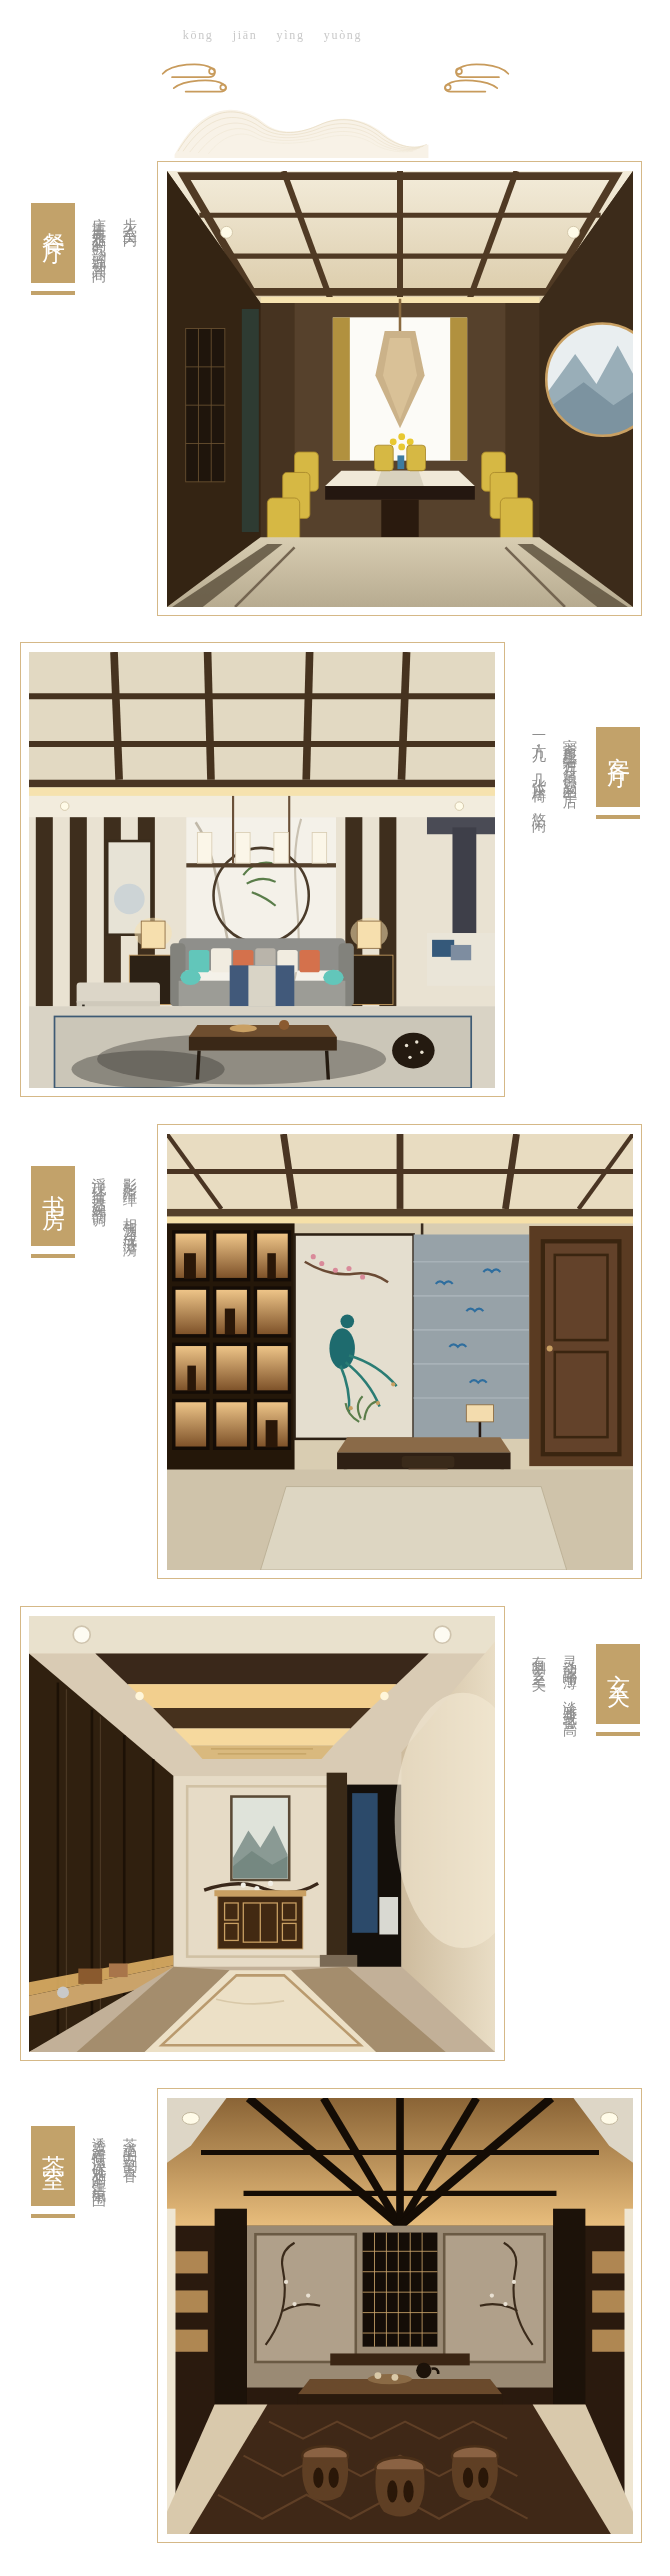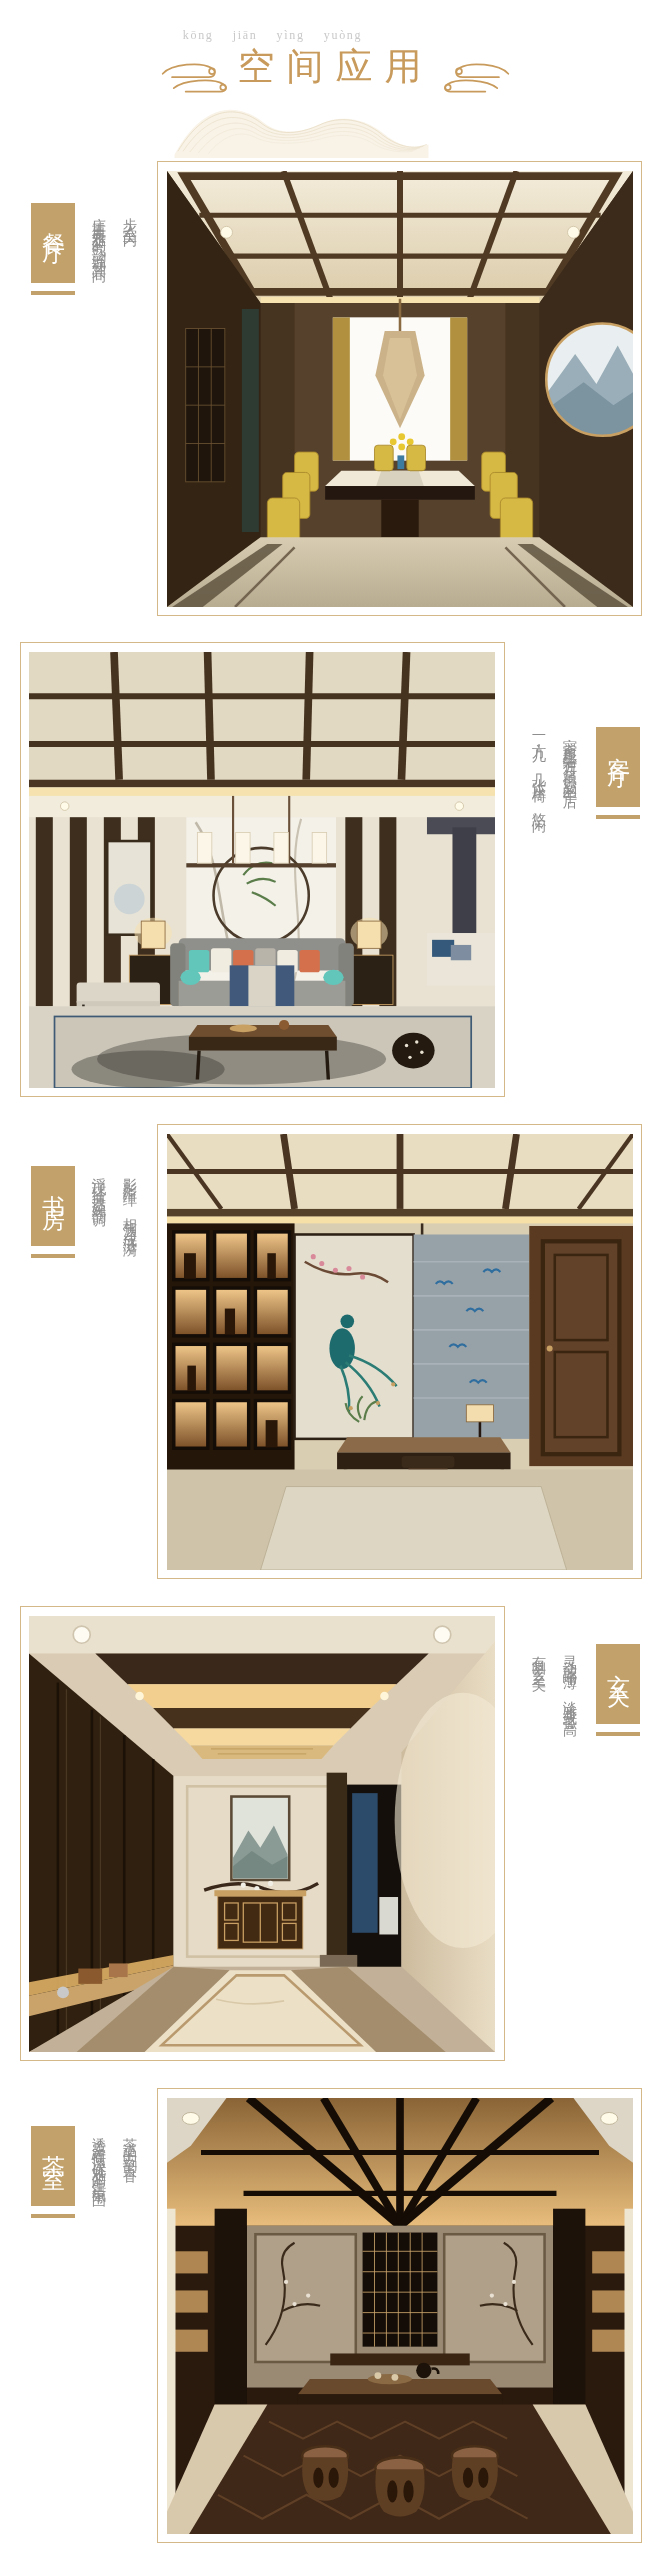--- a/index.html
+++ b/index.html
@@ -28,21 +28,20 @@
   .v-desc{position:absolute;writing-mode:vertical-rl;height:293px;
           font-size:14.4px;letter-spacing:5.1px;line-height:31px;color:#8e8e8e;}
   .v-line{display:block;}
 </style>
 </head>
 <body>
 
 <div id="page">
 
   <div class="pinyin">kōng jiān yìng yuòng</div>
-  <div class="page-title">空间应用</div>
   <svg class="cloud left" viewBox="0 0 82 40">
     <g fill="none" stroke="#c89b5c" stroke-width="2" stroke-linecap="round">
       <path d="M3,15 C14,3 48,1 60,8 c7,4 5,11 -3,11 H14"></path>
       <circle cx="61" cy="12" r="3.4"></circle>
       <path d="M16,32 C28,22 62,20 74,27 c6,4 4,9 -3,9 H30"></path>
       <circle cx="74" cy="31" r="3.2"></circle>
     </g>
   </svg>
   <svg class="cloud right" viewBox="0 0 82 40">
     <g fill="none" stroke="#c89b5c" stroke-width="2" stroke-linecap="round">

